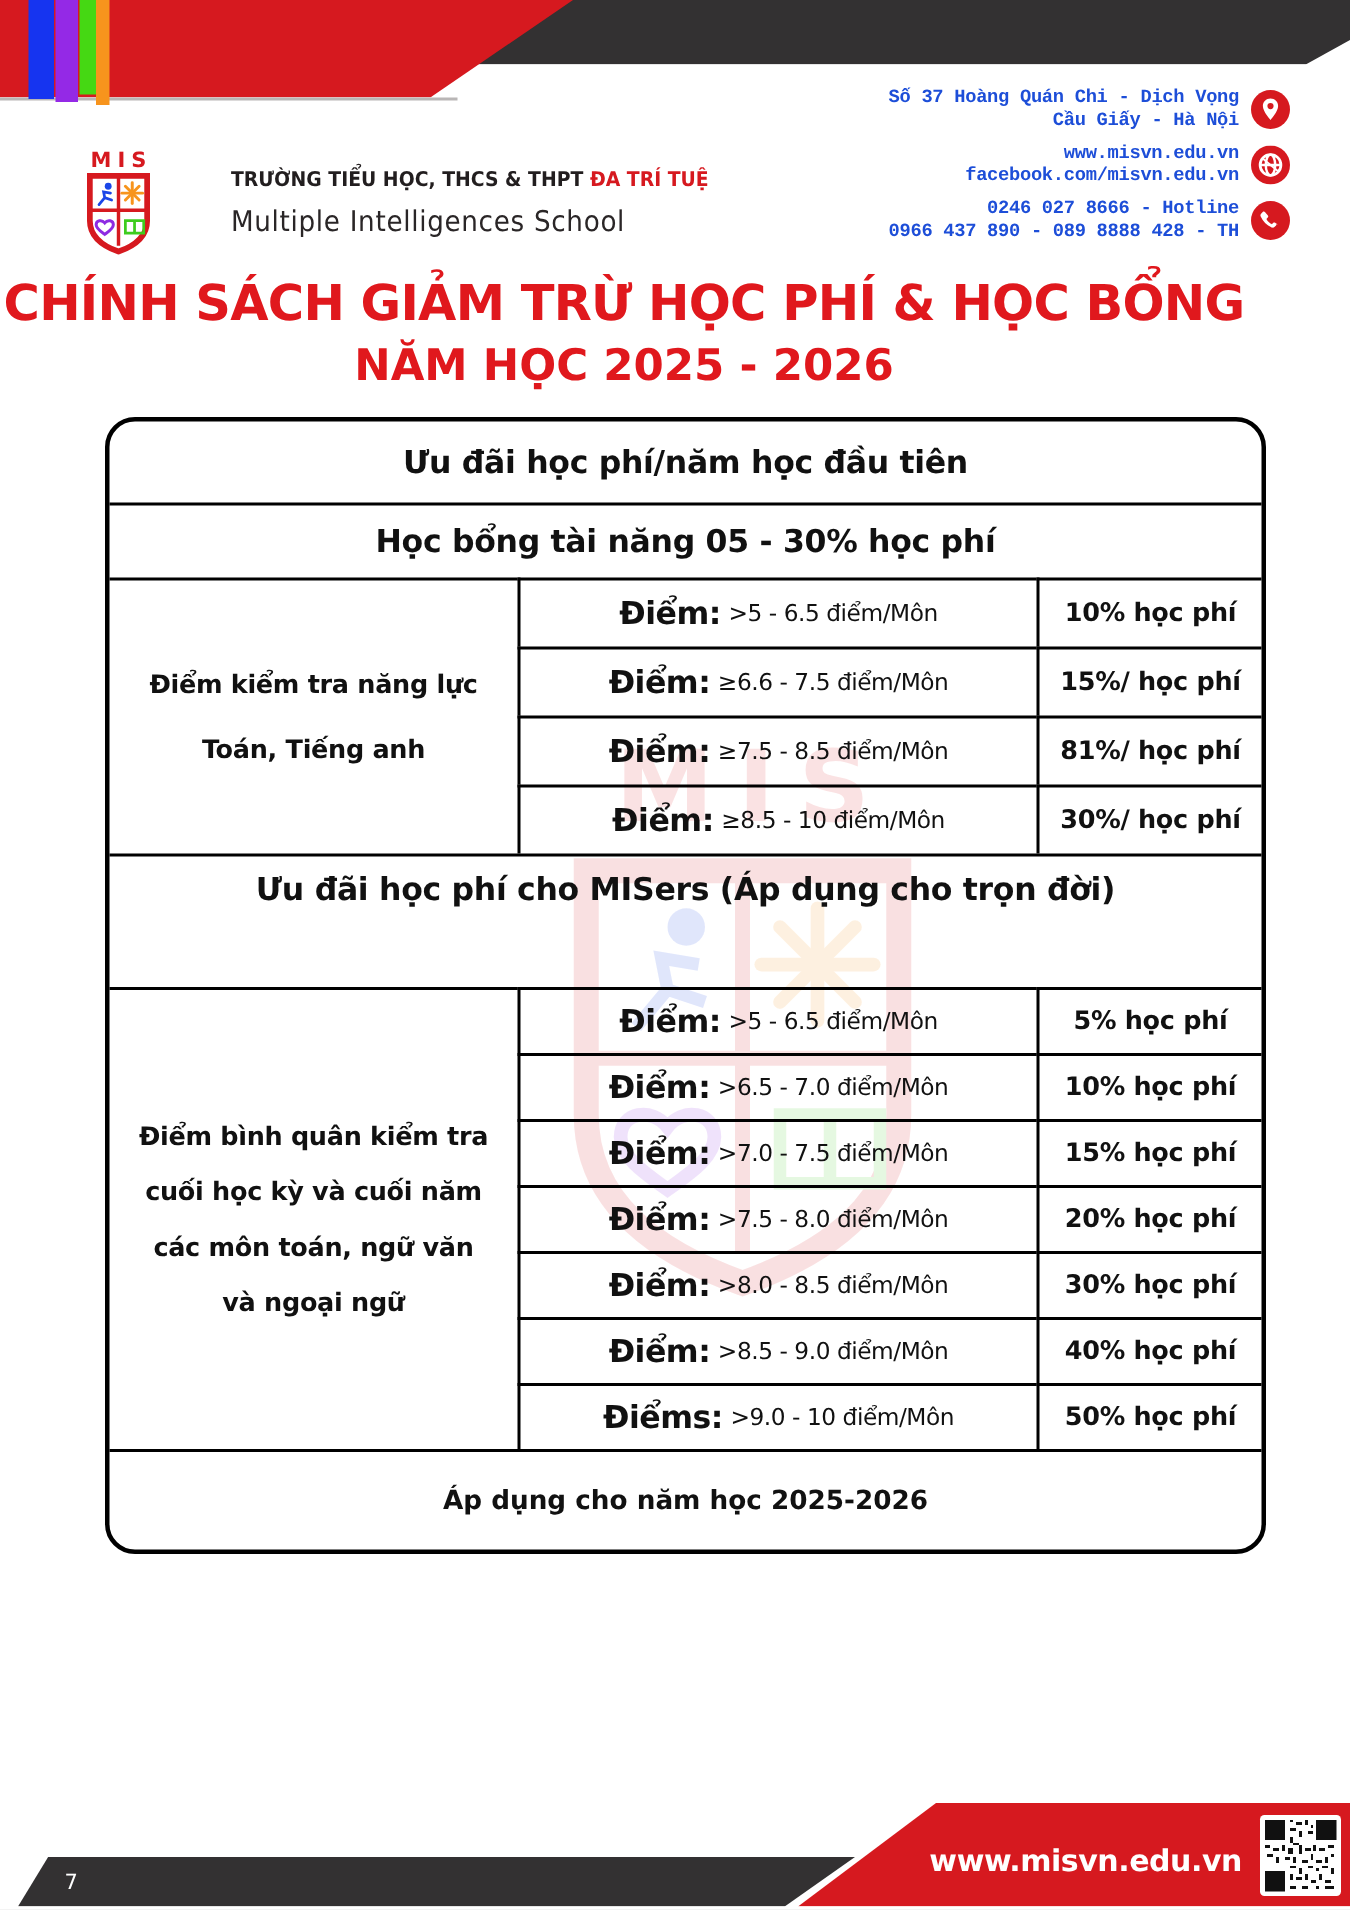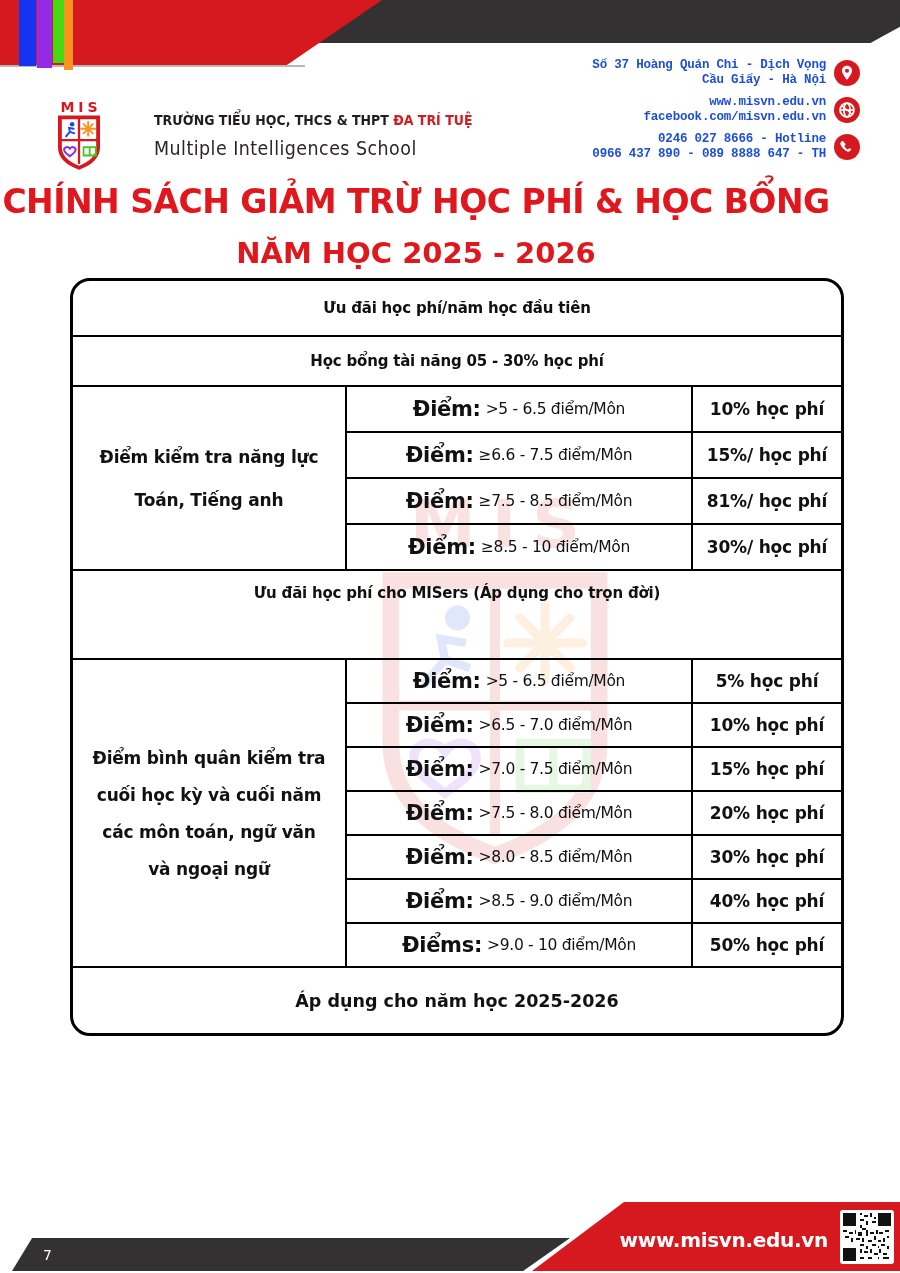--- a/index.html
+++ b/index.html
@@ -34,38 +34,38 @@
   .contact{position:absolute;right:40px;top:58px;display:flex;flex-direction:column;gap:7px;}
   .contact-row{display:flex;align-items:center;justify-content:flex-end;gap:8px;}
   .contact-text{text-align:right;font-size:12.5px;font-weight:bold;color:#1d4ed8;line-height:15px;
                 letter-spacing:-0.2px;font-family:Liberation Mono, monospace;}
   .contact-icon{width:26px;height:26px;flex:0 0 26px;}
 
   
   .title{position:absolute;left:0;top:183px;width:832px;text-align:center;
          color:#e0181d;font-weight:bold;}
   .title .t1{font-size:33px;letter-spacing:-0.5px;line-height:38px;}
-  .title .t2{font-size:29px;line-height:34px;margin-top:15px;}
+  .title .t2{font-size:29px;line-height:34px;margin-top:5px;}
 
   
   .watermark{position:absolute;left:330px;top:492px;width:330px;opacity:0.13;text-align:center;z-index:0;}
   .watermark .wm-mis{color:#e0262d;font-weight:bold;font-size:66px;letter-spacing:16px;padding-left:16px;line-height:66px;}
   .watermark svg{display:block;margin:10px auto 0 auto;}
 
   
   .policy-table{position:absolute;left:70px;top:278px;width:774px;z-index:1;
                 border:3px solid #000;border-radius:20px;box-sizing:border-box;
                 display:grid;grid-template-columns:272px 346px 150px;
                 grid-template-rows:54px 50px repeat(4,46px) 45px 44px repeat(7,44px) 67px;
                 color:#111;}
   .cell{display:flex;align-items:center;justify-content:center;box-sizing:border-box;
         text-align:center;padding:2px 6px;}
   .bt{border-top:2.5px solid #000;}
   .bl{border-left:2.5px solid #000;}
-  .hdr{font-weight:bold;font-size:15px;letter-spacing:-0.2px;}
+  .hdr{font-weight:bold;font-size:21px;letter-spacing:-0.2px;}
   .rowlabel{font-weight:bold;font-size:17px;flex-direction:column;letter-spacing:-0.2px;}
   .rowlabel.gapA{gap:23px;}
   .rowlabel.gapB{gap:17px;justify-content:center;}
   .score-cell{font-size:15.5px;letter-spacing:-0.3px;gap:5px;}
   .score-cell .lbl{font-weight:bold;font-size:21px;}
   .discount-cell{font-weight:bold;font-size:17px;letter-spacing:-0.2px;}
   .note-cell{font-weight:bold;font-size:17.5px;}
 
   
   .foot-red{position:absolute;left:532px;top:1202px;width:368px;height:69px;background:#d6191f;
@@ -142,21 +142,21 @@
         <circle cx="12" cy="12" r="12" fill="#d6191f"></circle>
         <circle cx="12" cy="12" r="6.4" fill="none" stroke="#fff" stroke-width="1.7"></circle>
         <ellipse cx="12" cy="12" rx="2.9" ry="6.4" fill="none" stroke="#fff" stroke-width="1.5"></ellipse>
         <line x1="5.6" y1="12" x2="18.4" y2="12" stroke="#fff" stroke-width="1.5"></line>
         <line x1="7" y1="7.8" x2="17" y2="16.2" stroke="#fff" stroke-width="1.2"></line>
       </svg>
     </div>
     <div class="contact-row">
       <div class="contact-text">
         <div>0246 027 8666 - Hotline</div>
-        <div>0966 437 890 - 089 8888 647 - TH</div>
+        <div>0966 437 890 - 089 8888 428 - TH</div>
       </div>
       <svg class="contact-icon" viewBox="0 0 24 24">
         <circle cx="12" cy="12" r="12" fill="#d6191f"></circle>
         <path d="M16.9 15.1l-2-1.7c-.4-.3-1-.3-1.3.1l-.8.8c-1.4-.7-2.6-1.9-3.3-3.3l.8-.8c.4-.4.4-1 .1-1.3L8.7 6.9c-.4-.5-1.1-.5-1.5-.1l-1 1c-.4.4-.5 1-.3 1.6 1.3 3.1 3.8 5.6 6.9 6.9.6.2 1.2.1 1.6-.3l1-1c.5-.4.4-1.2-.5-1.9z" fill="#fff"></path>
       </svg>
     </div>
   </div>
 
   <div class="title">
     <div class="t1">CHÍNH SÁCH GIẢM TRỪ HỌC PHÍ &amp; HỌC BỔNG</div>

